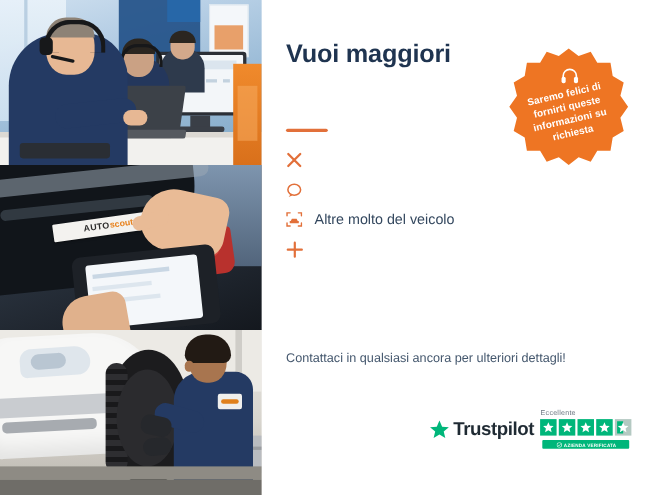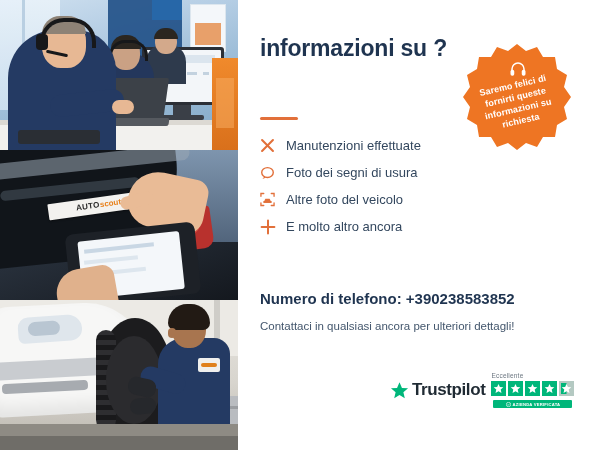--- a/index.html
+++ b/index.html
@@ -225,21 +225,21 @@
       <div class="logo"></div>
       <div class="lift"></div>
       <div class="lift2"></div>
     </div>
 
   </div>
 
   <div class="panel">
 
     <div class="heading">
-      <div>informazioni su ?</div>
+      <div>Vuoi maggiori</div>
     </div>
     <div class="hrule"></div>
 
     <div class="seal">
       <svg width="112" height="112" viewBox="0 0 112 112">
         <path fill="#ee7523" d="M56 2 L65 9 L76 5 L82 15 L94 15 L96 27 L106 33 L103 45 L110 55 L103 65 L106 77 L96 83 L94 95 L82 95 L76 105 L65 101 L56 108 L47 101 L36 105 L30 95 L18 95 L16 83 L6 77 L9 65 L2 55 L9 45 L6 33 L16 27 L18 15 L30 15 L36 5 L47 9 Z"></path>
       </svg>
       <svg class="headset" viewBox="0 0 24 24">
         <path d="M4 14v-2a8 8 0 0 1 16 0v2" fill="none" stroke="#ffffff" stroke-width="2" stroke-linecap="round"></path>
         <rect x="2" y="13" width="5" height="8" rx="2.2" fill="#ffffff"></rect>
@@ -251,56 +251,52 @@
     <div class="list">
 
 
       <div class="li">
         <span class="ic">
           <svg width="15" height="15" viewBox="0 0 16 16">
             <path d="M2.2 2.2 L13.8 13.8 M13.8 2.2 L2.2 13.8" stroke="#e2703a" stroke-width="2.2" stroke-linecap="round"></path>
             <circle cx="8" cy="8" r="1.5" fill="#e2703a"></circle>
           </svg>
         </span>
-        <span class="tx">Manutenzioni effettuate</span>
       </div>
 
       <div class="li">
         <span class="ic">
           <svg width="15" height="14" viewBox="0 0 16 15">
             <ellipse cx="8" cy="7" rx="6.2" ry="5.3" fill="none" stroke="#e2703a" stroke-width="1.5"></ellipse>
             <path d="M4.6 11.2 L2.6 14 L6 12.6 Z" fill="#e2703a"></path>
           </svg>
         </span>
-        <span class="tx">Foto dei segni di usura</span>
       </div>
 
       <div class="li">
         <span class="ic">
           <svg width="15" height="15" viewBox="0 0 16 16">
             <path d="M1 4.5V1.6h3M15 4.5V1.6h-3M1 11.5v2.9h3M15 11.5v2.9h-3" fill="none" stroke="#e2703a" stroke-width="1.4" stroke-linecap="round"></path>
             <path d="M3.6 9.6h8.8v2.1H3.6z" fill="#e2703a"></path>
             <path d="M4.6 9.6l1.1-2.3h4.6l1.1 2.3z" fill="#e2703a"></path>
           </svg>
         </span>
-        <span class="tx">Altre foto del veicolo</span>
+        <span class="tx">Altre molto del veicolo</span>
       </div>
 
       <div class="li">
         <span class="ic">
           <svg width="16" height="16" viewBox="0 0 16 16">
             <path d="M8 1.6v12.8M1.6 8h12.8" stroke="#e2703a" stroke-width="2" stroke-linecap="round"></path>
           </svg>
         </span>
-        <span class="tx">E molto altro ancora</span>
-      </div>
-
-    </div>
-
-    <div class="phone">Numero di telefono: +390238583852</div>
+      </div>
+
+    </div>
+
 
     <div class="sub">
       <div>Contattaci in qualsiasi ancora per ulteriori dettagli!</div>
     </div>
 
     <div class="tp">
       <div class="tplogo">
         <svg width="19" height="19" viewBox="0 0 24 24">
           <path fill="#00b67a" d="M12 1.6l3.1 7.1 7.7.6-5.9 5 1.8 7.5L12 17.8 5.3 21.8l1.8-7.5-5.9-5 7.7-.6z"></path>
         </svg>

